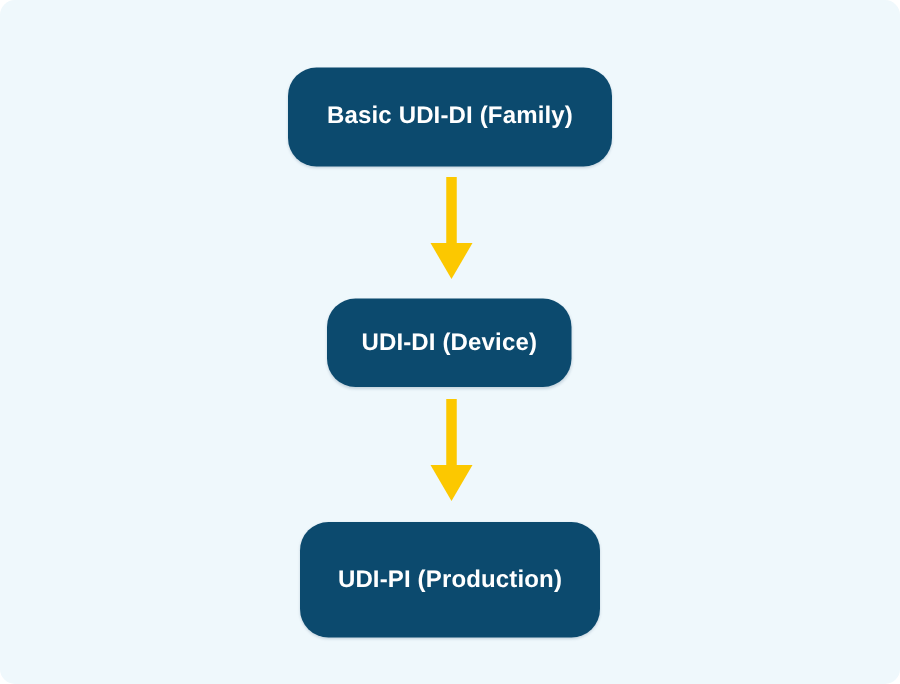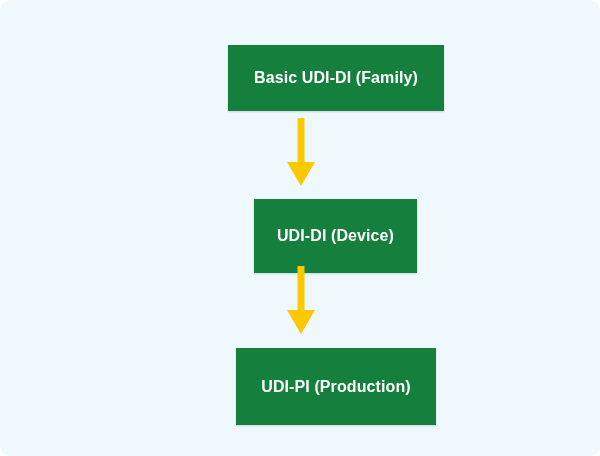--- a/index.html
+++ b/index.html
@@ -31,30 +31,29 @@
     top: 0;
     width: 600px;
     height: 456px;
     display: flex;
     flex-direction: column;
     align-items: center;
   }
 
   .node {
     position: absolute;
-    background: #15803d;
+    background: #0c4a6e;
     color: #ffffff;
-    border-radius: 0;
+    border-radius: 19px;
     display: flex;
     align-items: center;
     justify-content: center;
     box-sizing: border-box;
     text-align: center;
     box-shadow: 0 1px 2px rgba(10, 50, 90, 0.18);
-    margin-left: 36px;
   }
 
   .node-label {
     font-family: "Liberation Sans", sans-serif;
     font-size: 16px;
     font-weight: bold;
     letter-spacing: 0.1px;
     line-height: 1.2;
     white-space: nowrap;
   }
@@ -65,21 +64,21 @@
     top: 45px;
     width: 216px;
     height: 66px;
   }
 
   
   #node-device {
     left: 218px;
     top: 199px;
     width: 163px;
-    height: 74px;
+    height: 59px;
   }
 
   
   #node-production {
     left: 200px;
     top: 348px;
     width: 200px;
     height: 77px;
   }
 

